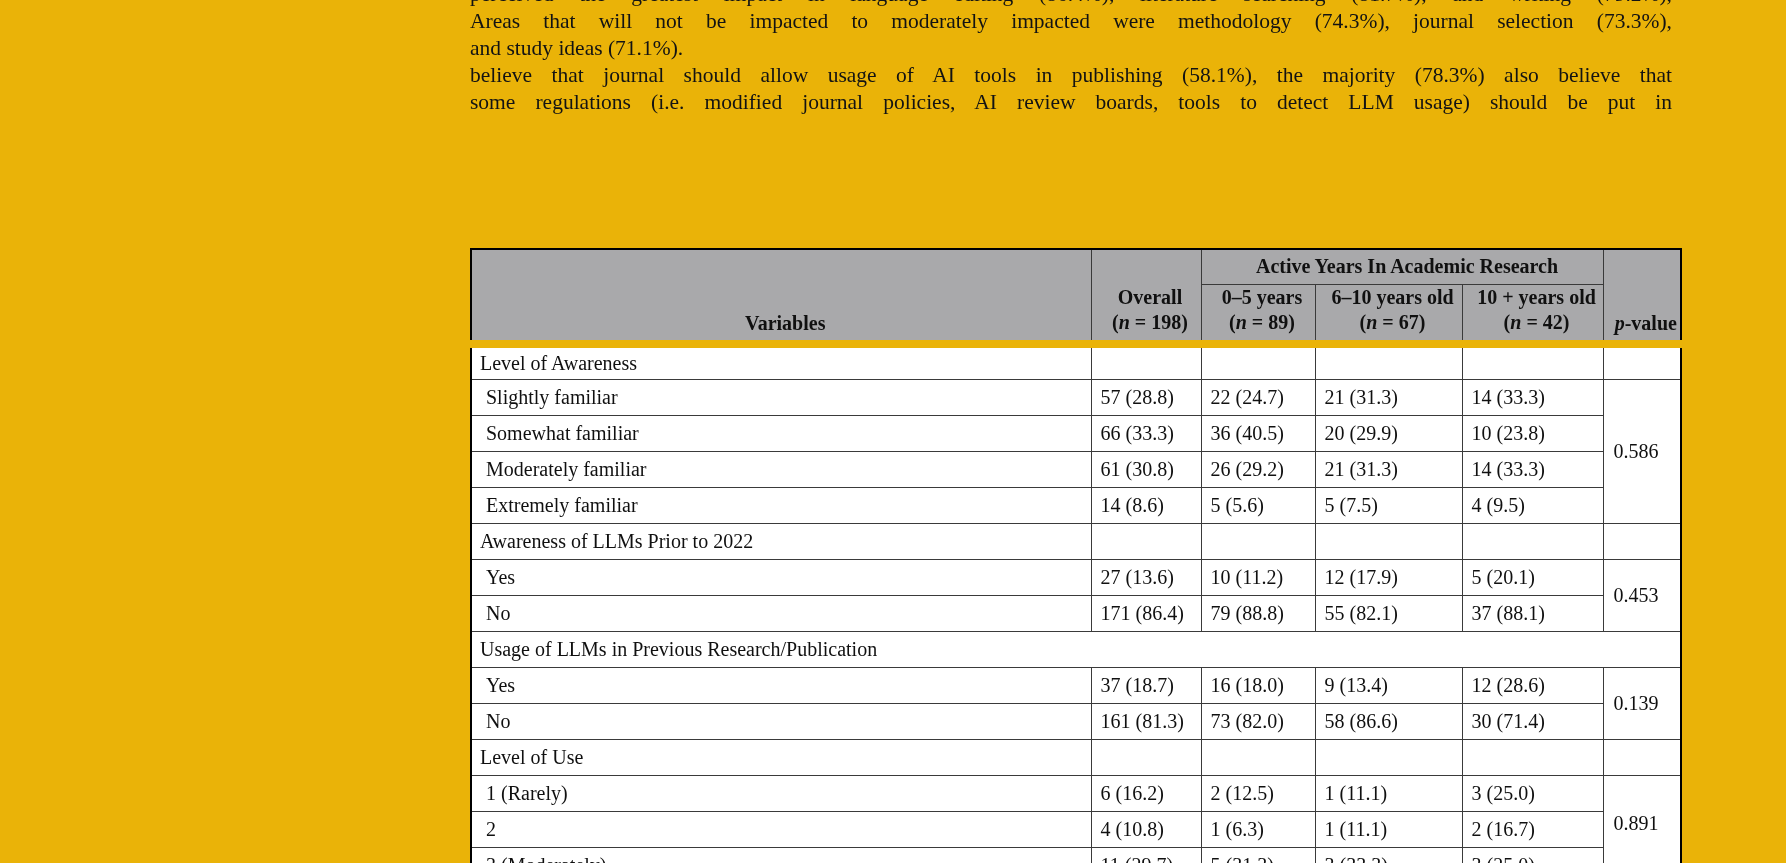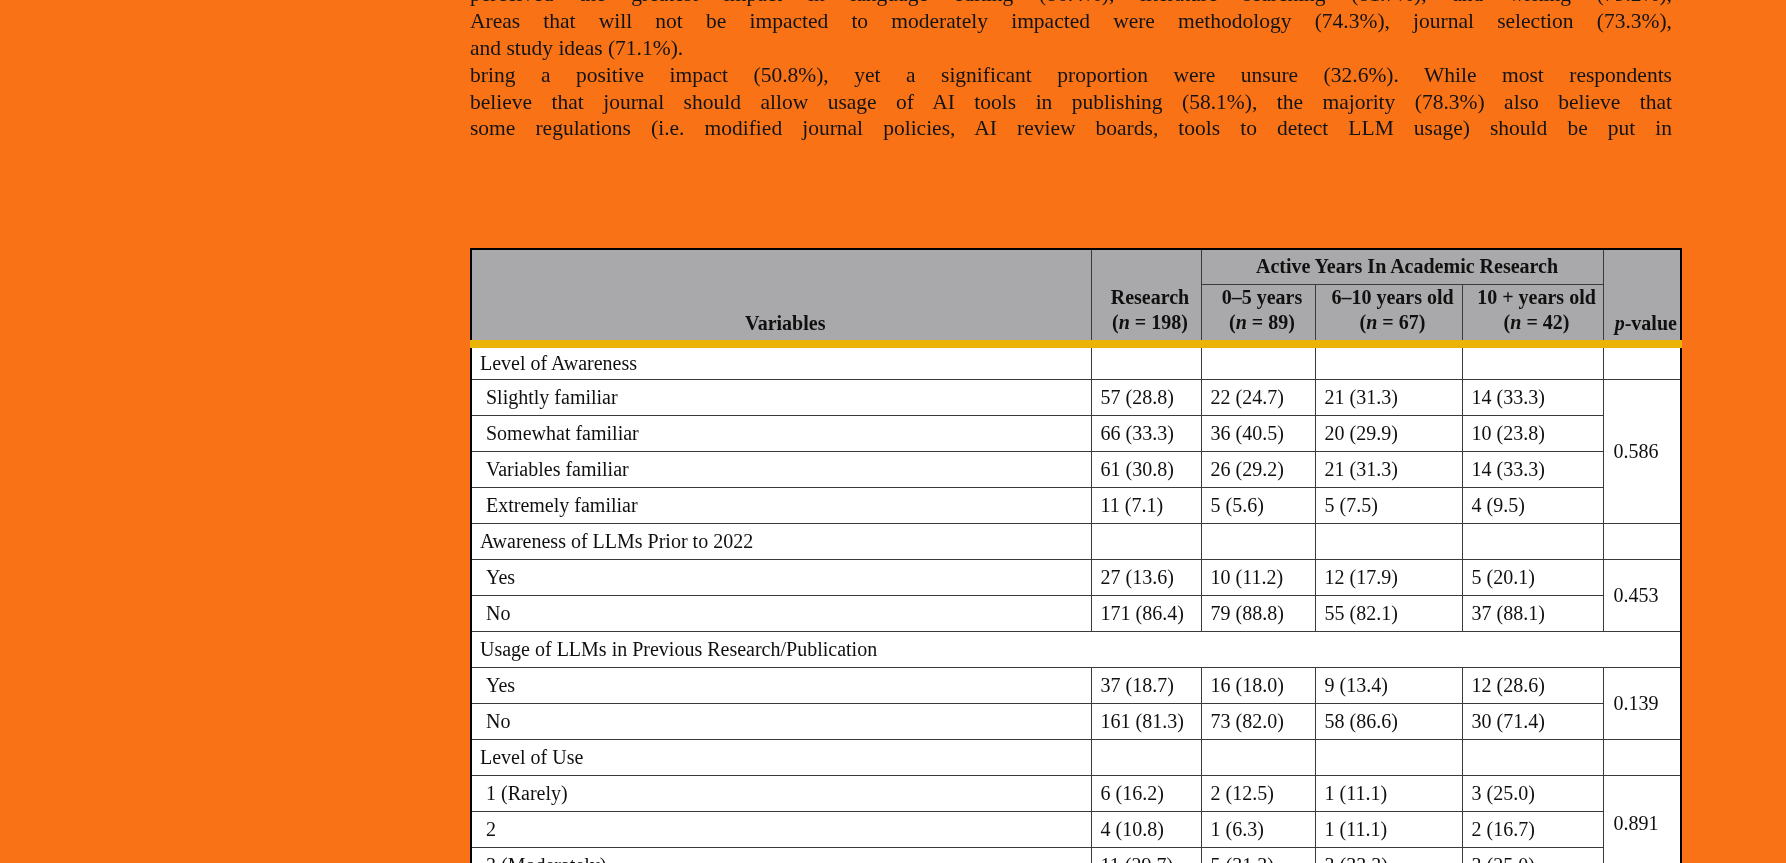--- a/index.html
+++ b/index.html
@@ -1,18 +1,18 @@
 <!DOCTYPE html>
 <html style="--link: #2020dd; --hbg: #a9a9ab;"><head>
 <meta charset="utf-8">
 <style>
   html,body{margin:0;padding:0;background:#ffffff;}
   .page{
     position:relative;width:1786px;height:863px;overflow:hidden;
-    background:#f97316;color:#111;
+    background:#eab308;color:#111;
     font-family:"Liberation Serif","DejaVu Serif",serif;
   }
   
   .textcol{position:absolute;left:470px;top:0;width:1202px;}
   .tl{font-size:21.5px;line-height:26.85px;text-align:justify;color:#131313;}
   .jfull{text-align-last:justify;}
   .indent{text-indent:40px;}
   .clip-line{height:8px;overflow:hidden;}
   .clip-inner{display:block;font-size:21.5px;line-height:27px;margin-top:-19px;
               text-align:justify;text-align-last:justify;color:#131313;}
@@ -47,39 +47,38 @@
 <body>
 
 <div class="page">
 
   <div class="textcol">
     <div class="clip-line">
       <div class="clip-inner">perceived the greatest impact in language editing (86.4%), literature searching (81.7%), and writing (79.2%),</div>
     </div>
     <div class="tl jfull">Areas that will not be impacted to moderately impacted were methodology (74.3%), journal selection (73.3%),</div>
     <div class="tl">and study ideas (71.1%).</div>
-    <div class="tl jfull">bring a positive impact (50.8%), yet a significant proportion were unsure (32.6%). While most respondents</div>
     <div class="tl jfull">believe that journal should allow usage of AI tools in publishing (58.1%), the majority (78.3%) also believe that</div>
     <div class="tl jfull">some regulations (i.e. modified journal policies, AI review boards, tools to detect LLM usage) should be put in</div>
   </div>
 
   <table class="rtable">
     <colgroup>
       <col style="width:620px">
         <col style="width:110px">
         <col style="width:114px">
       <col style="width:147px">
         <col style="width:141px">
         <col style="width:78px">
     </colgroup>
     <thead>
       <tr class="hr1">
         <th rowspan="2">Variables</th>
         <th rowspan="2">
-          <div class="hl">Research</div>
+          <div class="hl">Overall</div>
           <div class="hn"><span>(</span><i>n</i><span> = 198)</span></div>
         </th>
         <th colspan="3" class="spanhead">Active Years In Academic Research</th>
         <th rowspan="2"><i>p</i><span>-value</span></th>
       </tr>
       <tr class="hr2">
         <th>
           <div class="hl">0–5 years</div>
           <div class="hn"><span>(</span><i>n</i><span> = 89)</span></div>
         </th>
@@ -111,29 +110,29 @@
           <td class="pval" rowspan="4">0.586</td>
         </tr>
         <tr>
           <td class="lbl sub">Somewhat familiar</td>
           <td class="val">66 (33.3)</td>
           <td class="val">36 (40.5)</td>
           <td class="val">20 (29.9)</td>
           <td class="val">10 (23.8)</td>
         </tr>
         <tr>
-          <td class="lbl sub">Variables familiar</td>
+          <td class="lbl sub">Moderately familiar</td>
           <td class="val">61 (30.8)</td>
           <td class="val">26 (29.2)</td>
           <td class="val">21 (31.3)</td>
           <td class="val">14 (33.3)</td>
         </tr>
         <tr>
           <td class="lbl sub">Extremely familiar</td>
-          <td class="val">11 (7.1)</td>
+          <td class="val">14 (8.6)</td>
           <td class="val">5 (5.6)</td>
           <td class="val">5 (7.5)</td>
           <td class="val">4 (9.5)</td>
         </tr>
         <tr>
           <td class="lbl section">Awareness of LLMs Prior to 2022</td>
           <td class="val"></td>
           <td class="val"></td>
           <td class="val"></td>
           <td class="val"></td>

